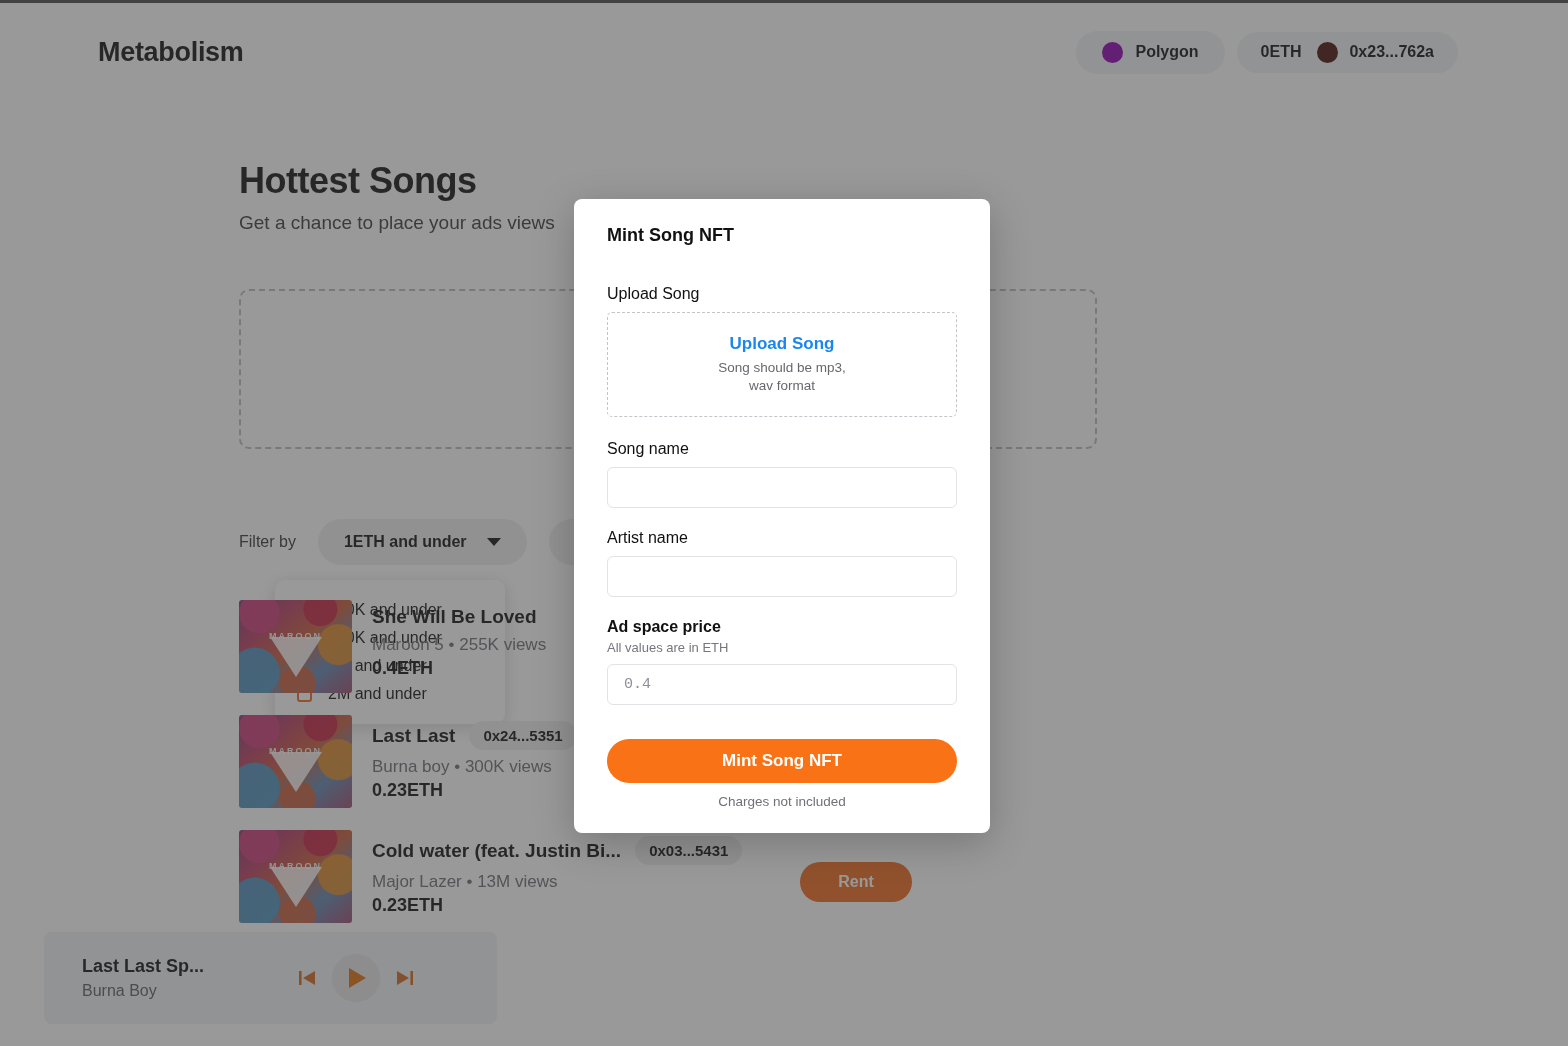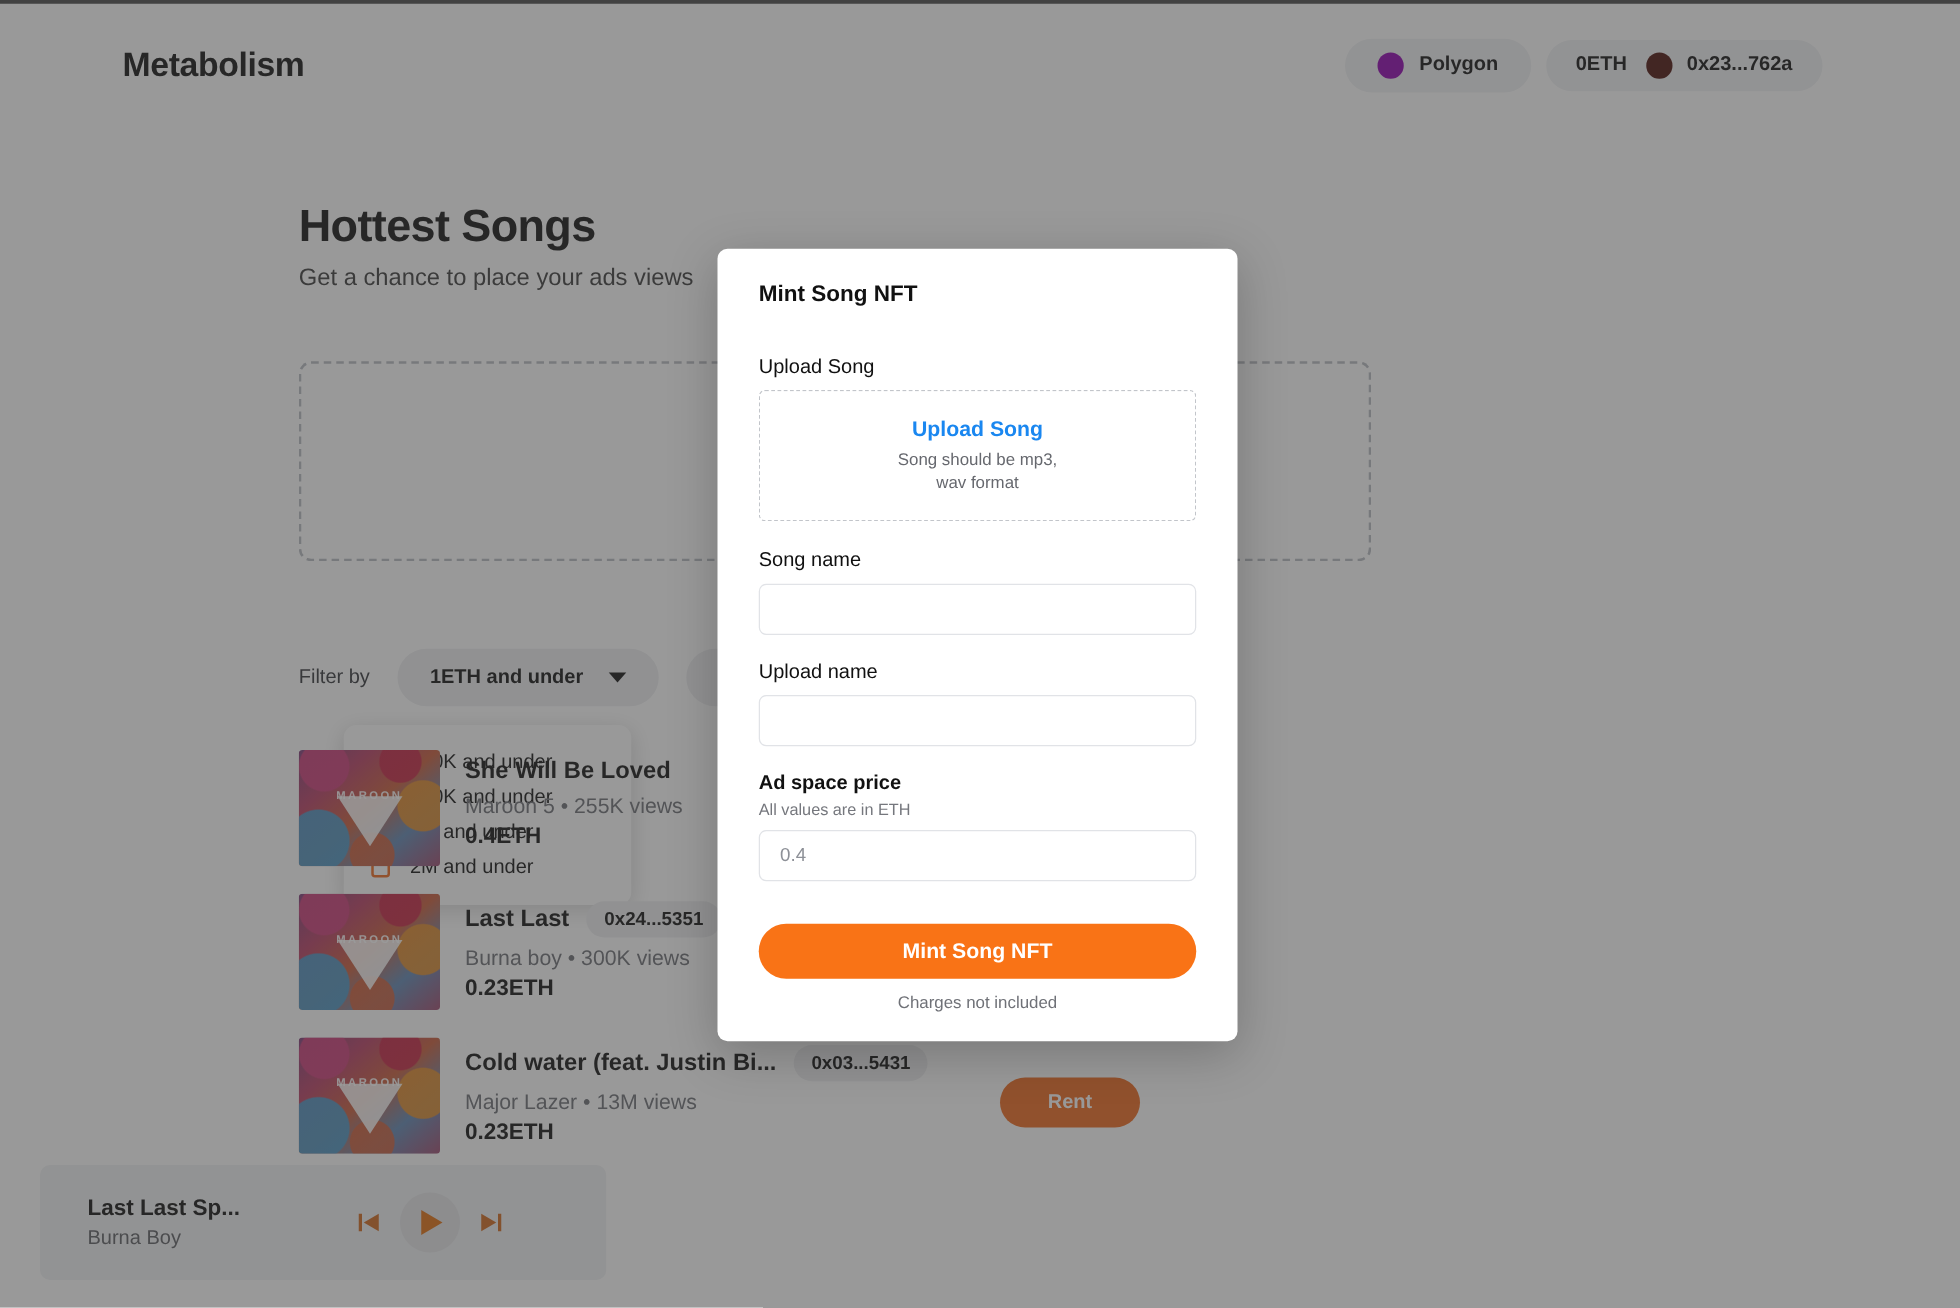--- a/index.html
+++ b/index.html
@@ -310,21 +310,21 @@
     border: none;
     border-radius: 999px;
     font-size: 16px;
     font-weight: 600;
     cursor: pointer;
   }
 
   
   .player {
     position: absolute;
-    left: 32px;
+    left: 44px;
     top: 932px;
     width: 453px;
     height: 92px;
     background: #f1f2f4;
     border-radius: 8px;
     display: flex;
     align-items: center;
     box-sizing: border-box;
     padding: 0 26px 0 38px;
   }
@@ -428,21 +428,21 @@
     box-sizing: border-box;
     height: 41px;
     border: 1px solid #e1e3e7;
     border-radius: 6px;
     background: #ffffff;
     font-size: 15px;
     color: #0369a1;
     padding: 0 16px;
     outline: none;
     margin-bottom: 21px;
-    font-family: Liberation Sans, sans-serif;
+    font-family: Liberation Mono, monospace;
   }
   .text-input::placeholder { color: #8d9097; }
   .mint-btn {
     width: 100%;
     height: 44px;
     background: #f97316;
     color: #ffffff;
     border: none;
     border-radius: 999px;
     font-size: 17px;
@@ -612,21 +612,21 @@
     <div class="dz-link">Upload Song</div>
     <div class="dz-hint">
       <span>Song should be mp3,</span><br>
       <span>wav format</span>
     </div>
   </div>
 
   <div class="field-label">Song name</div>
   <input class="text-input" type="text" placeholder="" style="">
 
-  <div class="field-label">Upload name</div>
+  <div class="field-label">Artist name</div>
   <input class="text-input" type="text" placeholder="" style="">
 
   <div class="field-label bold">Ad space price</div>
   <div class="field-hint">All values are in ETH</div>
   <input class="text-input" type="text" placeholder="0.4" style="">
 
   <button class="mint-btn">Mint Song NFT</button>
   <div class="charges">Charges not included</div>
 </div>
 

